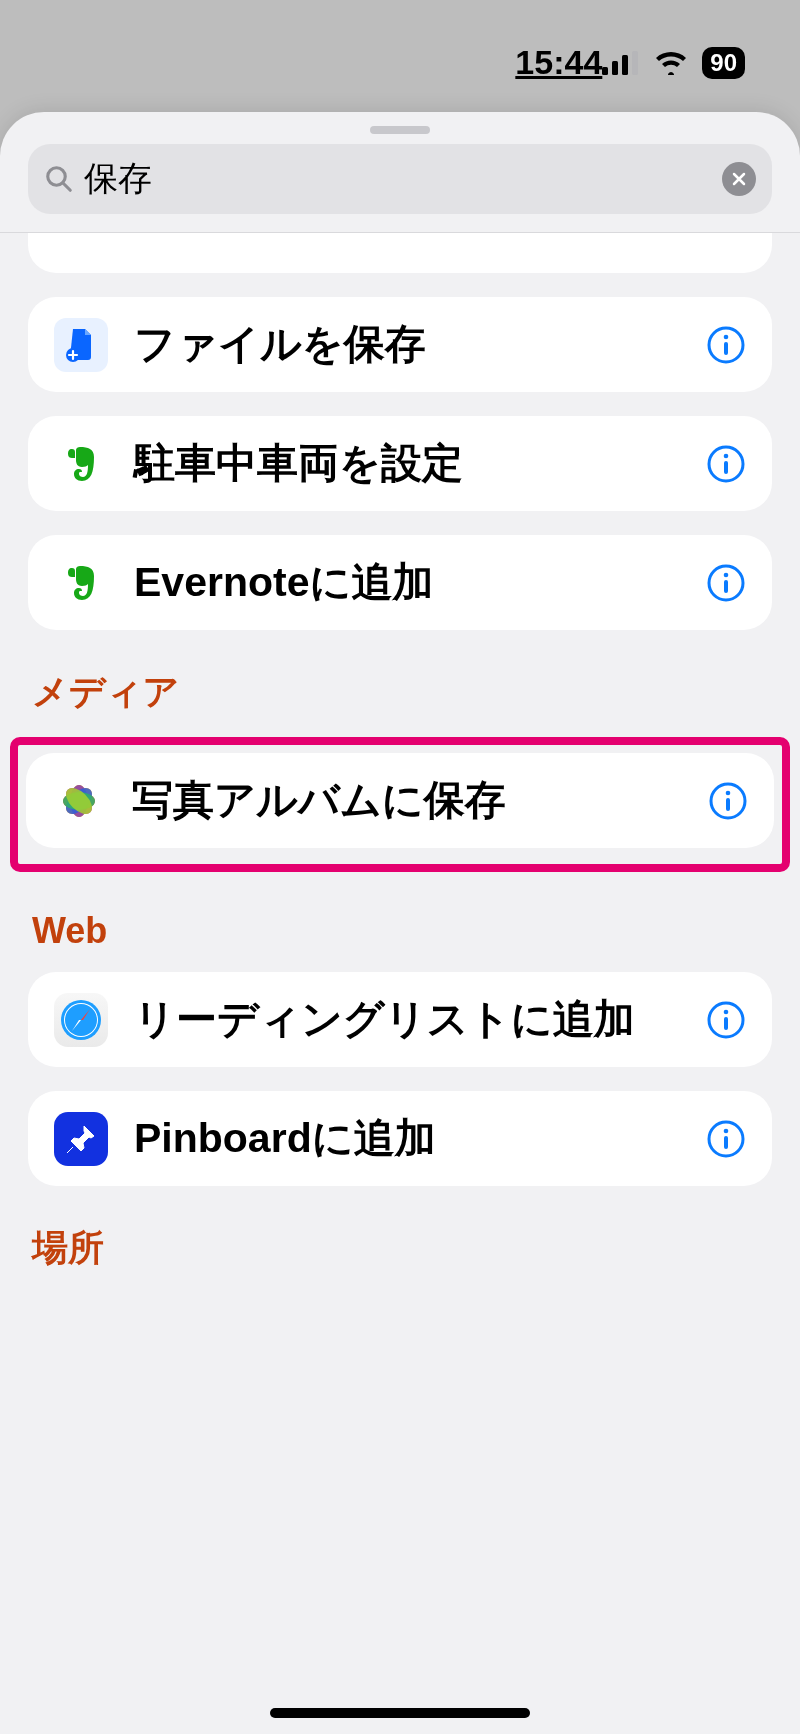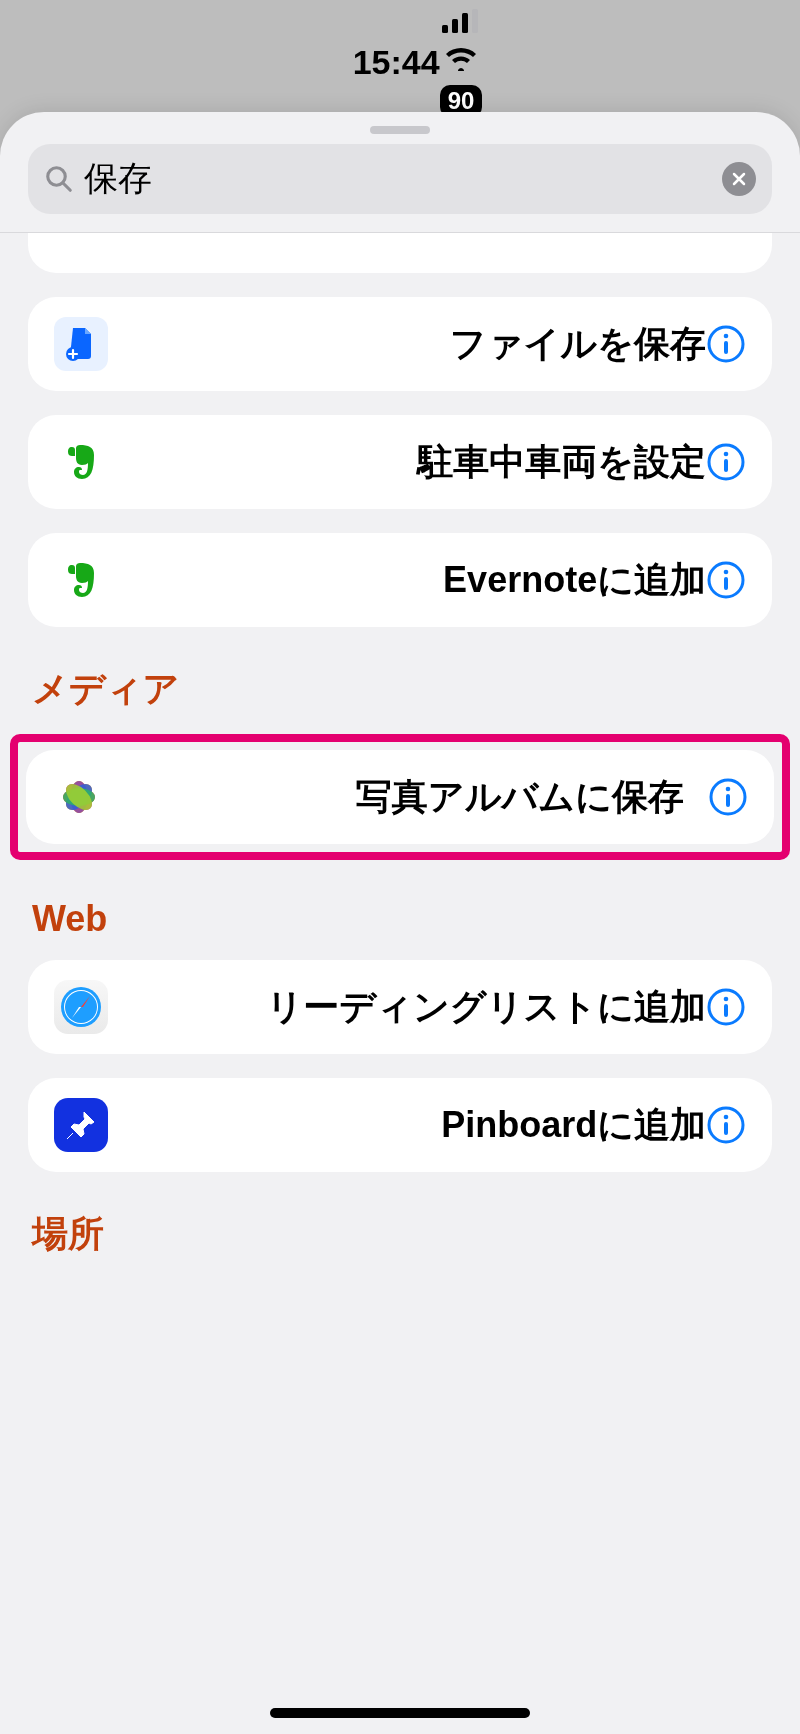--- a/index.html
+++ b/index.html
@@ -1,34 +1,34 @@
 <!DOCTYPE html>
 <html><head>
 <meta charset="utf-8">
 <style>
   * { box-sizing: border-box; margin: 0; padding: 0; }
   html, body { width: 800px; height: 1734px; font-family: -apple-system, "Helvetica Neue", Arial, sans-serif; background: #bdbdbd; overflow: hidden; }
-  .status-bar { height: 110px; display: flex; align-items: center; justify-content: center; padding: 15px 55px 0 90px; color: #000; font-weight: 700; font-size: 34px; }
-  .status-right { display: flex; align-items: center; gap: 14px; flex-direction: column; }
+  .status-bar { height: 110px; display: flex; align-items: center; justify-content: flex-end; padding: 15px 55px 0 90px; color: #000; font-weight: 700; font-size: 34px; text-decoration: underline; }
+  .status-right { display: flex; align-items: center; gap: 14px; }
   .sheet { position: absolute; top: 112px; left: 0; right: 0; bottom: 0; background: #f1f1f3; border-top-left-radius: 44px; border-top-right-radius: 44px; box-shadow: 0 -2px 20px rgba(0,0,0,0.1); overflow: hidden; }
   .grabber { width: 60px; height: 8px; background: #c8c8cc; border-radius: 4px; margin: 14px auto 10px auto; }
   .search-wrap { padding: 0 28px 18px 28px; border-bottom: 1px solid #d9d9dc; }
   .search-field { display: flex; align-items: center; background: #e2e2e5; border-radius: 22px; height: 70px; padding: 0 16px; }
   .search-icon { width: 30px; height: 30px; margin-right: 10px; flex-shrink: 0; }
   .search-input { flex: 1; border: none; background: transparent; font-size: 34px; color: #000; outline: none; }
   .clear-btn { width: 34px; height: 34px; border-radius: 50%; background: #8e8e93; display: flex; align-items: center; justify-content: center; cursor: pointer; }
   .content { padding: 0 28px 40px 28px; }
   .partial-card { background: #fff; border-radius: 0 0 28px 28px; height: 40px; margin-bottom: 24px; }
   .action-card { background: #fff; border-radius: 28px; display: flex; align-items: center; padding: 20px 26px; margin-bottom: 24px; cursor: pointer; }
   .action-icon { width: 54px; height: 54px; border-radius: 12px; margin-right: 26px; flex-shrink: 0; display: flex; align-items: center; justify-content: center; }
-  .action-label { flex: 1; font-size: 36px; font-weight: 700; color: #000; text-align: right; }
+  .action-label { flex: 1; font-size: 41px; font-weight: 700; color: #000; }
   .info-btn { width: 40px; height: 40px; flex-shrink: 0; }
   .section-header { font-size: 36px; font-weight: 700; color: #c2410c; margin: 38px 0 20px 4px; }
   .highlight-wrap { border: 8px solid #e4006f; border-radius: 10px; padding: 8px; margin: 0 -18px 24px -18px; }
-  .highlight-wrap .action-card { margin-bottom: 0; gap: 24px; }
+  .highlight-wrap .action-card { margin-bottom: 8px; }
   .home-indicator { position: absolute; bottom: 16px; left: 50%; transform: translateX(-50%); width: 260px; height: 10px; background: #000; border-radius: 6px; }
   
   .ic-files { background: #e8f1ff; }
   .ic-evernote { background: #fff; }
   .ic-photos { background: #fff; }
   .ic-safari { background: linear-gradient(#f7f7f7,#eaeaea); border-radius: 14px; }
   .ic-pinboard { background: #1231e0; border-radius: 14px; }
   .ic-car { background: #e4f6e9; }
 </style>
 </head>

